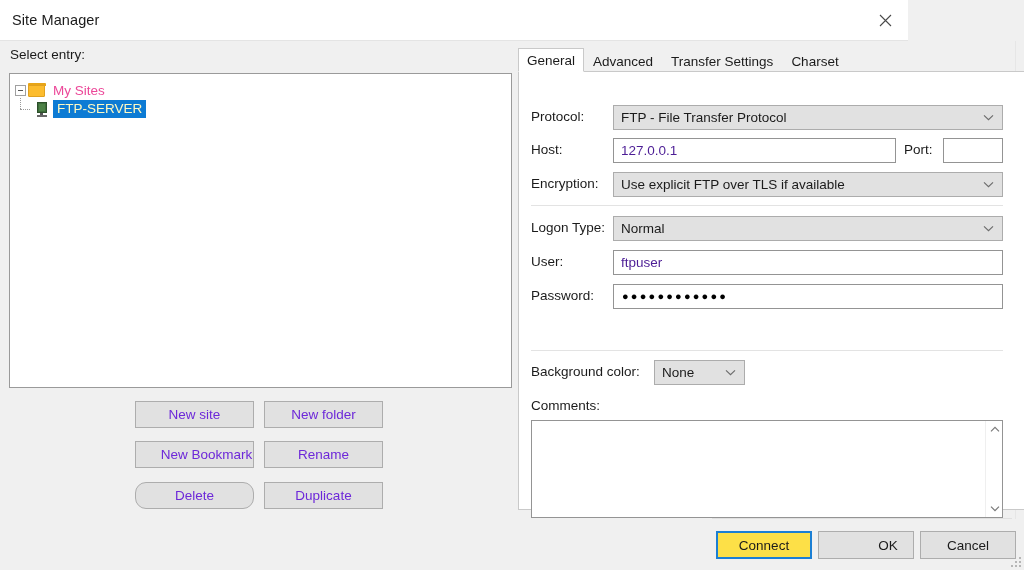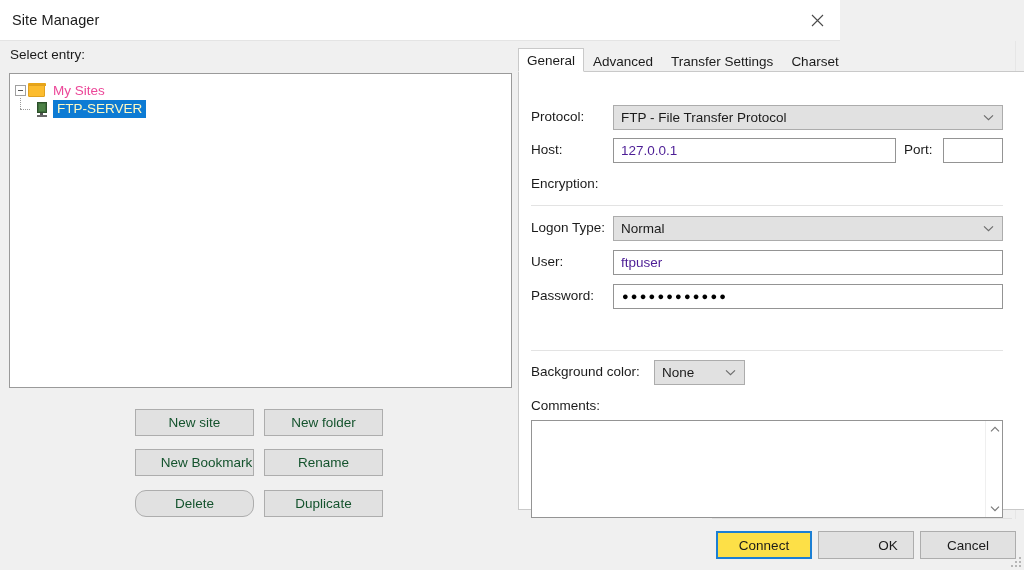--- a/index.html
+++ b/index.html
@@ -14,21 +14,21 @@
 
   #dialog {
     position: relative;
     width: 1024px; height: 570px;
     background: #f0f0f0;
   }
 
   
   #titlebar {
     position: absolute; left: 0; top: 0;
-    width: 840px; height: 41px;
+    width: 908px; height: 41px;
     background: #ffffff;
     border-bottom: 1px solid #e4e4e4;
   }
   #title-text {
     position: absolute; left: 12px; top: 12px;
     font-size: 14.5px; color: #1b1b1b;
     letter-spacing: .1px;
   }
   #close-btn {
     position: absolute; right: 0; top: 0;
@@ -129,25 +129,24 @@
     background: #0d7bd4; color: #fef9c3;
     padding: 1px 4px 2px 4px;
   }
 
   
   .lbtn {
     position: absolute;
     width: 119px; height: 27px;
     background: #e1e1e1;
     border: 1px solid #adadad;
-    font-size: 13.5px; color: #14532d;
+    font-size: 13.5px; color: #6d28d9;
     font-family: "Liberation Sans", sans-serif;
     display: flex; align-items: center; justify-content: center;
     cursor: default;
-    margin-top: 8px;
   }
   #btn-new-site      { left: 135px; top: 401px; }
   #btn-new-folder    { left: 264px; top: 401px; }
   #btn-new-bookmark  { left: 135px; top: 441px; padding-left: 24px; }
   #btn-rename        { left: 264px; top: 441px; }
   #btn-delete        { left: 135px; top: 482px; border-radius: 11px; }
   #btn-duplicate     { left: 264px; top: 482px; }
 
   
   #right-pane {
@@ -360,20 +359,28 @@
           <span class="tval" placeholder="">127.0.0.1</span>
         </div>
         <span class="flabel" style="left:385px;">Port:</span>
         <div class="textinput" style="left:424px; top:0; width:60px;">
           <span class="tval" placeholder=""></span>
         </div>
       </div>
 
       <div class="frow" style="top:100px;">
         <span class="flabel">Encryption:</span>
+        <div class="combo" style="left:94px; top:0; width:390px;">
+          <span class="ctext">Use explicit FTP over TLS if available</span>
+          <span class="chev">
+            <svg width="11" height="7" viewBox="0 0 11 7">
+                <path d="M1 1.4 L5.5 5.6 L10 1.4" stroke="#6d6d6d" stroke-width="1.2" fill="none"></path>
+              </svg>
+          </span>
+        </div>
       </div>
 
       <div class="sep" style="top:133px;"></div>
 
       <div class="frow" style="top:144px;">
         <span class="flabel">Logon Type:</span>
         <div class="combo" style="left:94px; top:0; width:390px;">
           <span class="ctext">Normal</span>
           <span class="chev">
             <svg width="11" height="7" viewBox="0 0 11 7">

